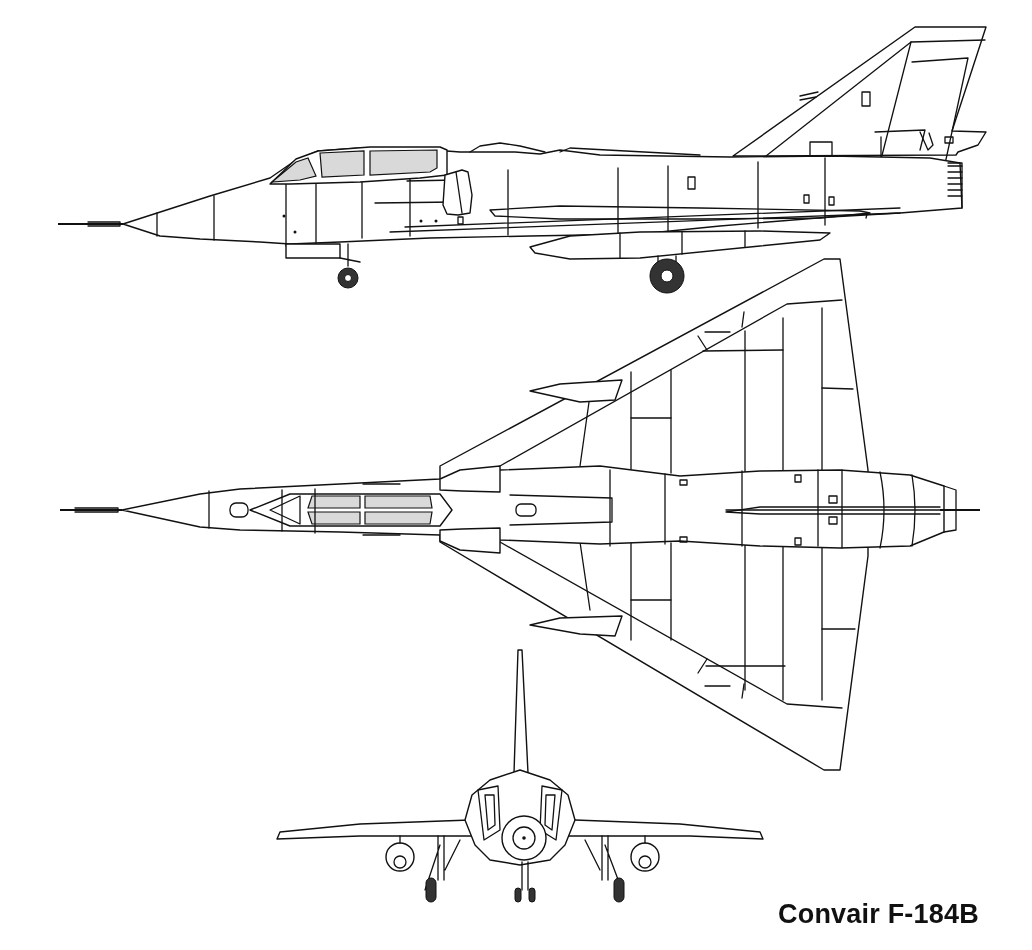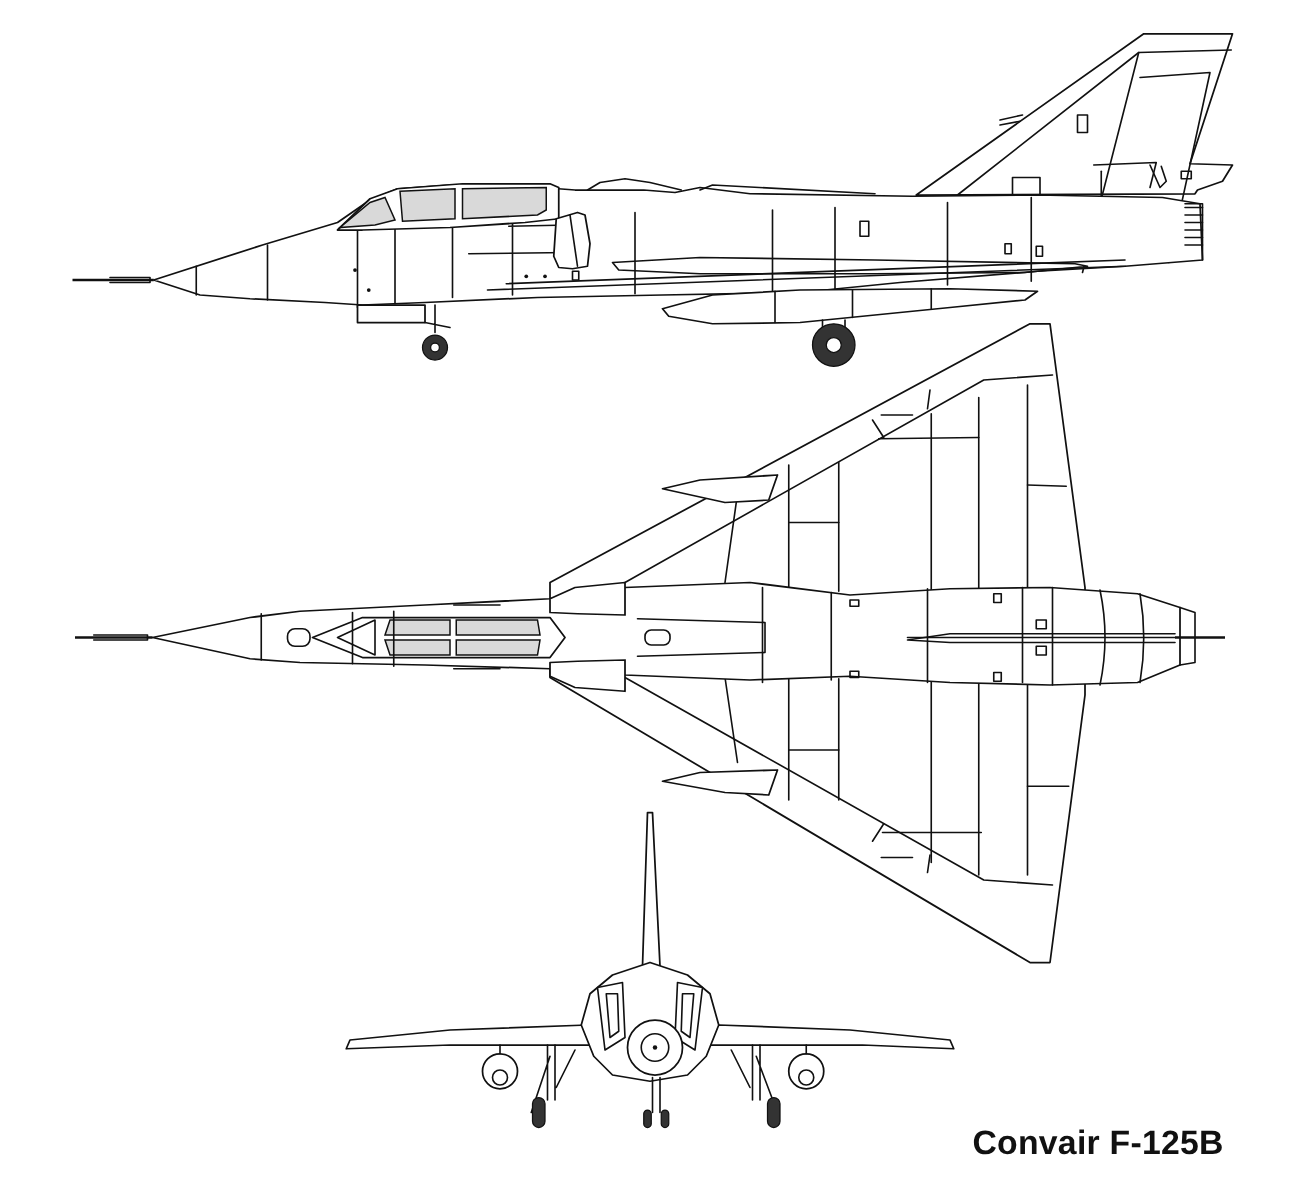--- a/index.html
+++ b/index.html
@@ -173,13 +173,13 @@
     <path class="ln" d="M602,836 L602,880 M608,836 L608,880 M622,890 L605,845 M585,840 L600,870"></path>
     <rect class="tire" x="426" y="878" width="10" height="24" rx="5"></rect>
     <rect class="tire" x="614" y="878" width="10" height="24" rx="5"></rect>
 
     <path class="ln" d="M522,862 L522,890 M528,862 L528,890"></path>
     <rect class="tire" x="515" y="888" width="6" height="14" rx="3"></rect>
     <rect class="tire" x="529" y="888" width="6" height="14" rx="3"></rect>
   </g>
 </svg>
 
-<div class="caption">Convair F-125B</div>
+<div class="caption">Convair F-184B</div>
 
 </body></html>

